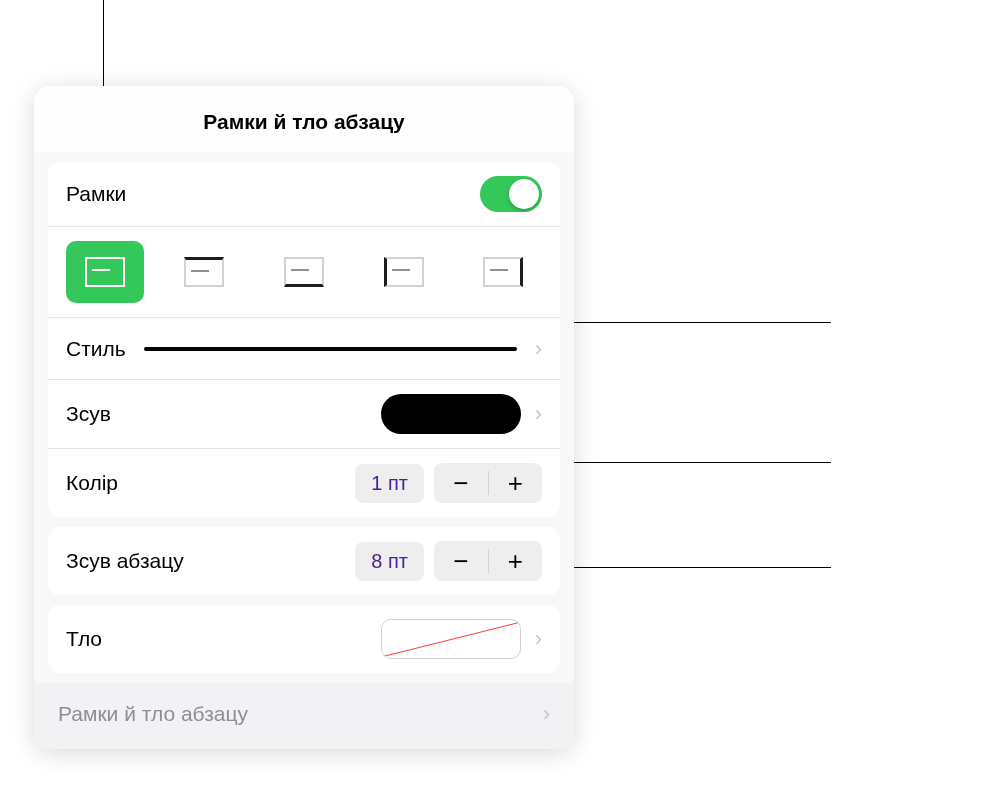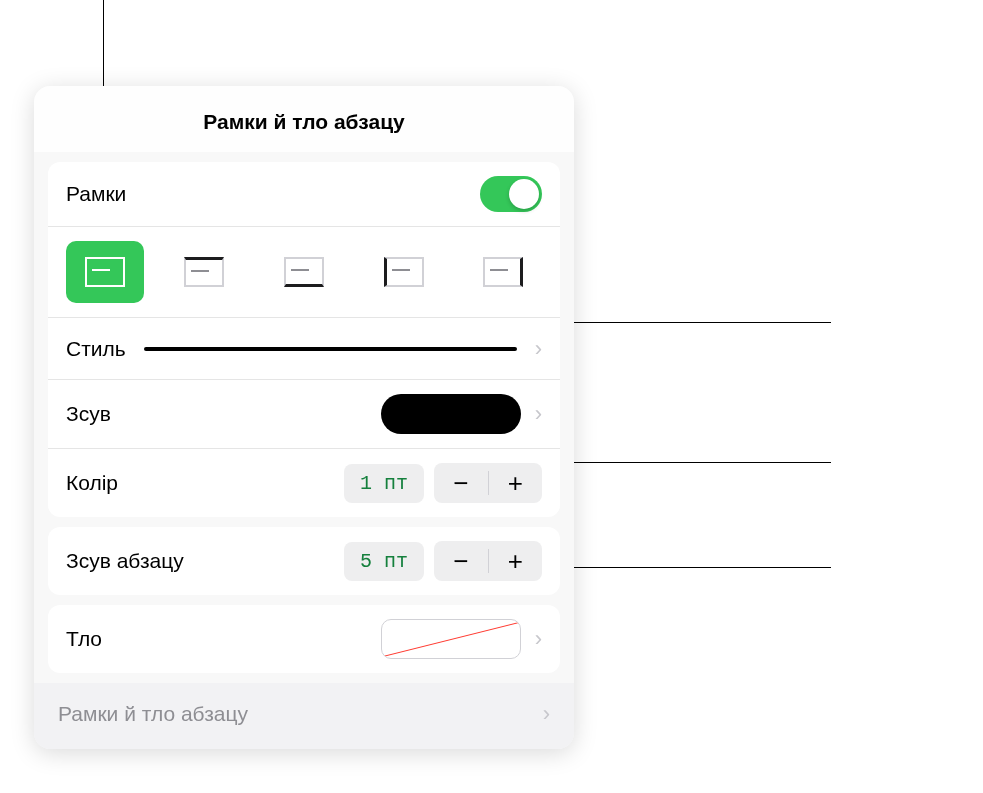--- a/index.html
+++ b/index.html
@@ -169,22 +169,21 @@
     .value-row-right {
       display: flex;
       align-items: center;
       gap: 10px;
     }
     .value-pill {
       background: #eeeeef;
       border-radius: 8px;
       padding: 8px 16px;
       font-size: 20px;
-      color: #15803d;
-      font-family: Liberation Mono, monospace;
+      color: #4c1d95;
     }
     .stepper {
       display: flex;
       background: #eeeeef;
       border-radius: 8px;
       overflow: hidden;
       width: 108px;
       height: 40px;
     }
     .stepper-btn {
@@ -311,21 +310,21 @@
           <div class="stepper-btn">+</div>
         </div>
       </div>
     </div>
   </div>
 
   <div class="group">
     <div class="row">
       <span class="row-label">Зсув абзацу</span>
       <div class="value-row-right">
-        <div class="value-pill">5 пт</div>
+        <div class="value-pill">8 пт</div>
         <div class="stepper">
           <div class="stepper-btn">−</div>
           <div class="stepper-divider"></div>
           <div class="stepper-btn">+</div>
         </div>
       </div>
     </div>
   </div>
 
   <div class="group">

